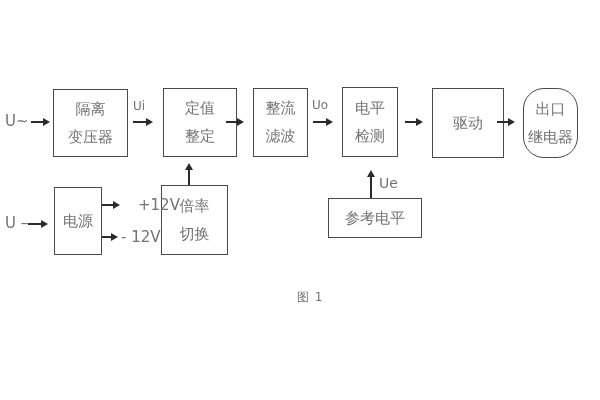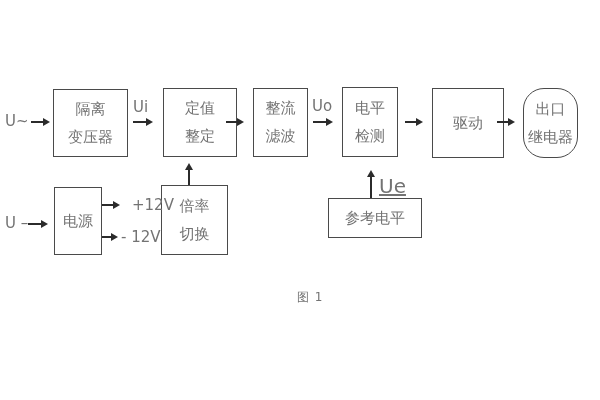--- a/index.html
+++ b/index.html
@@ -10,22 +10,22 @@
   }
   .box {
     position:absolute; box-sizing:border-box;
     border:1.5px solid #4a4a4a; background:#ffffff;
     display:flex; flex-direction:column; align-items:center; justify-content:center;
     gap:13px; font-size:15px; line-height:1; white-space:nowrap;
   }
   .box span { display:block; }
   .lbl { position:absolute; line-height:1; white-space:nowrap; }
   .f15 { font-size:15px; }
-  .f14 { font-size:20px;text-decoration:underline; }
-  .f13 { font-size:15px; }
+  .f14 { font-size:14px; }
+  .f13 { font-size:12px; }
   .arrow-h { position:absolute; height:1.5px; background:#2b2b2b; }
   .arrow-h::after {
     content:""; position:absolute; right:-7px; top:50%; transform:translateY(-50%);
     width:0; height:0;
     border-left:7px solid #2b2b2b; border-top:4px solid transparent; border-bottom:4px solid transparent;
   }
   .arrow-up { position:absolute; width:1.5px; background:#2b2b2b; }
   .arrow-up::before {
     content:""; position:absolute; top:-7px; left:50%; transform:translateX(-50%);
     width:0; height:0;
@@ -78,21 +78,21 @@
 
   <div class="box" style="left:328px; top:198px; width:94px; height:40px; gap:0;">
     <span>参考电平</span>
   </div>
 
   <div class="lbl f15" style="left:5px;  top:114px;">U~</div>
   <div class="lbl f15" style="left:5px;  top:216px;">U –</div>
   <div class="lbl f13" style="left:133px; top:100px;">Ui</div>
   <div class="lbl f13" style="left:312px; top:99px;">Uo</div>
   <div class="lbl f14" style="left:379px; top:176px;">Ue</div>
-  <div class="lbl f15" style="left:132px; top:198px;">+12V</div>
+  <div class="lbl f15" style="left:138px; top:198px;">+12V</div>
   <div class="lbl f15" style="left:121px; top:230px;">- 12V</div>
 
   <div class="arrow-h" style="left:31px;  top:121px; width:12px;"></div>
   <div class="arrow-h" style="left:133px; top:121px; width:13px;"></div>
   <div class="arrow-h" style="left:226px; top:121px; width:11px;"></div>
   <div class="arrow-h" style="left:313px; top:121px; width:13px;"></div>
   <div class="arrow-h" style="left:405px; top:121px; width:11px;"></div>
   <div class="arrow-h" style="left:497px; top:121px; width:11px;"></div>
   <div class="arrow-h" style="left:28px;  top:223px; width:13px;"></div>
   <div class="arrow-h" style="left:102px; top:204px; width:11px;"></div>

